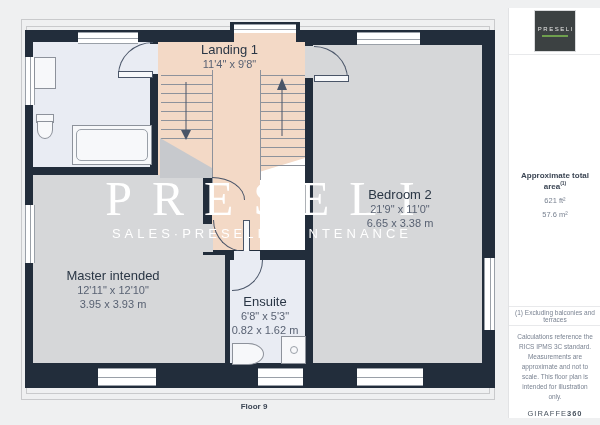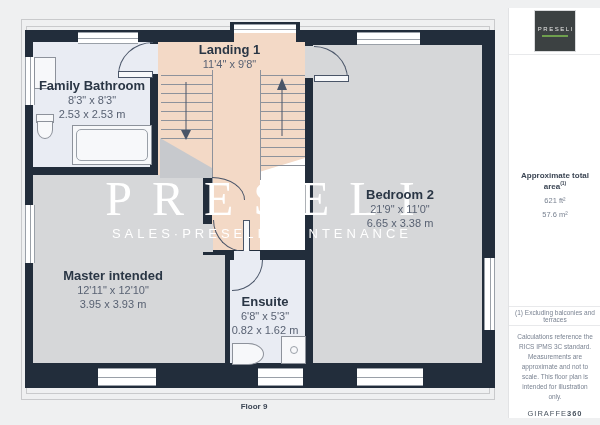--- a/index.html
+++ b/index.html
@@ -33,21 +33,21 @@
   .leaf{position:absolute;background:#f7f8fa;border:1px solid #4a5568;}
 
   
   .treads{position:absolute;background-image:repeating-linear-gradient(to bottom,#8d929b 0 1px,transparent 1px 9px);}
   .stairline{position:absolute;width:1px;background:#8d929b;}
   .fixture{position:absolute;border:1px solid #8d929b;background:#f7f8fa;}
   .fixture .inner{position:absolute;left:3px;top:3px;right:3px;bottom:3px;border:1px solid #9aa0a8;border-radius:5px;}
 
   
   .rlabel{position:absolute;text-align:center;z-index:60;line-height:1.25;}
-  .rlabel .rname{font-size:13px;font-weight:700;color:#2a3645;}
+  .rlabel .rname{font-size:13px;font-weight:400;color:#2a3645;}
   .rlabel .rdim{font-size:11px;color:#596273;}
 
   
   .wm{position:absolute;left:25px;top:174px;width:470px;text-align:center;color:#ffffff;z-index:50;pointer-events:none;}
   .wm-title{font-family:"Liberation Serif",serif;font-size:48px;letter-spacing:20px;text-indent:20px;line-height:1.05;}
   .wm-sub{font-size:13px;letter-spacing:4px;text-indent:4px;margin-top:2px;}
 
   
   .sidebar{position:absolute;left:508px;top:8px;width:92px;height:410px;background:#ffffff;border-left:1px solid #e2e3e5;display:flex;flex-direction:column;}
   .sb-sec{position:relative;}
@@ -157,25 +157,20 @@
     <div class="fixture" style="left:12px;top:91px;width:14px;height:16px;border-radius:0 0 50% 50%;"></div>
     <div class="fixture" style="left:207px;top:313px;width:30px;height:20px;border-radius:0 50% 50% 0 / 0 50% 50% 0;"></div>
     <div class="fixture" style="left:256px;top:306px;width:23px;height:26px;">
       <div class="abs" style="left:8px;top:9px;width:6px;height:6px;border:1px solid #9aa0a8;border-radius:50%;"></div>
     </div>
 
     <div class="rlabel" style="left:132px;top:12px;width:145px;">
       <div class="rname">Landing 1</div>
       <div class="rdim">11'4" x 9'8"</div>
     </div>
-    <div class="rlabel" style="left:2px;top:48px;width:130px;">
-      <div class="rname">Family Bathroom</div>
-      <div class="rdim">8'3" x 8'3"</div>
-      <div class="rdim">2.53 x 2.53 m</div>
-    </div>
     <div class="rlabel" style="left:305px;top:157px;width:140px;">
       <div class="rname">Bedroom 2</div>
       <div class="rdim">21'9" x 11'0"</div>
       <div class="rdim">6.65 x 3.38 m</div>
     </div>
     <div class="rlabel" style="left:18px;top:238px;width:140px;">
       <div class="rname">Master intended</div>
       <div class="rdim">12'11" x 12'10"</div>
       <div class="rdim">3.95 x 3.93 m</div>
     </div>

